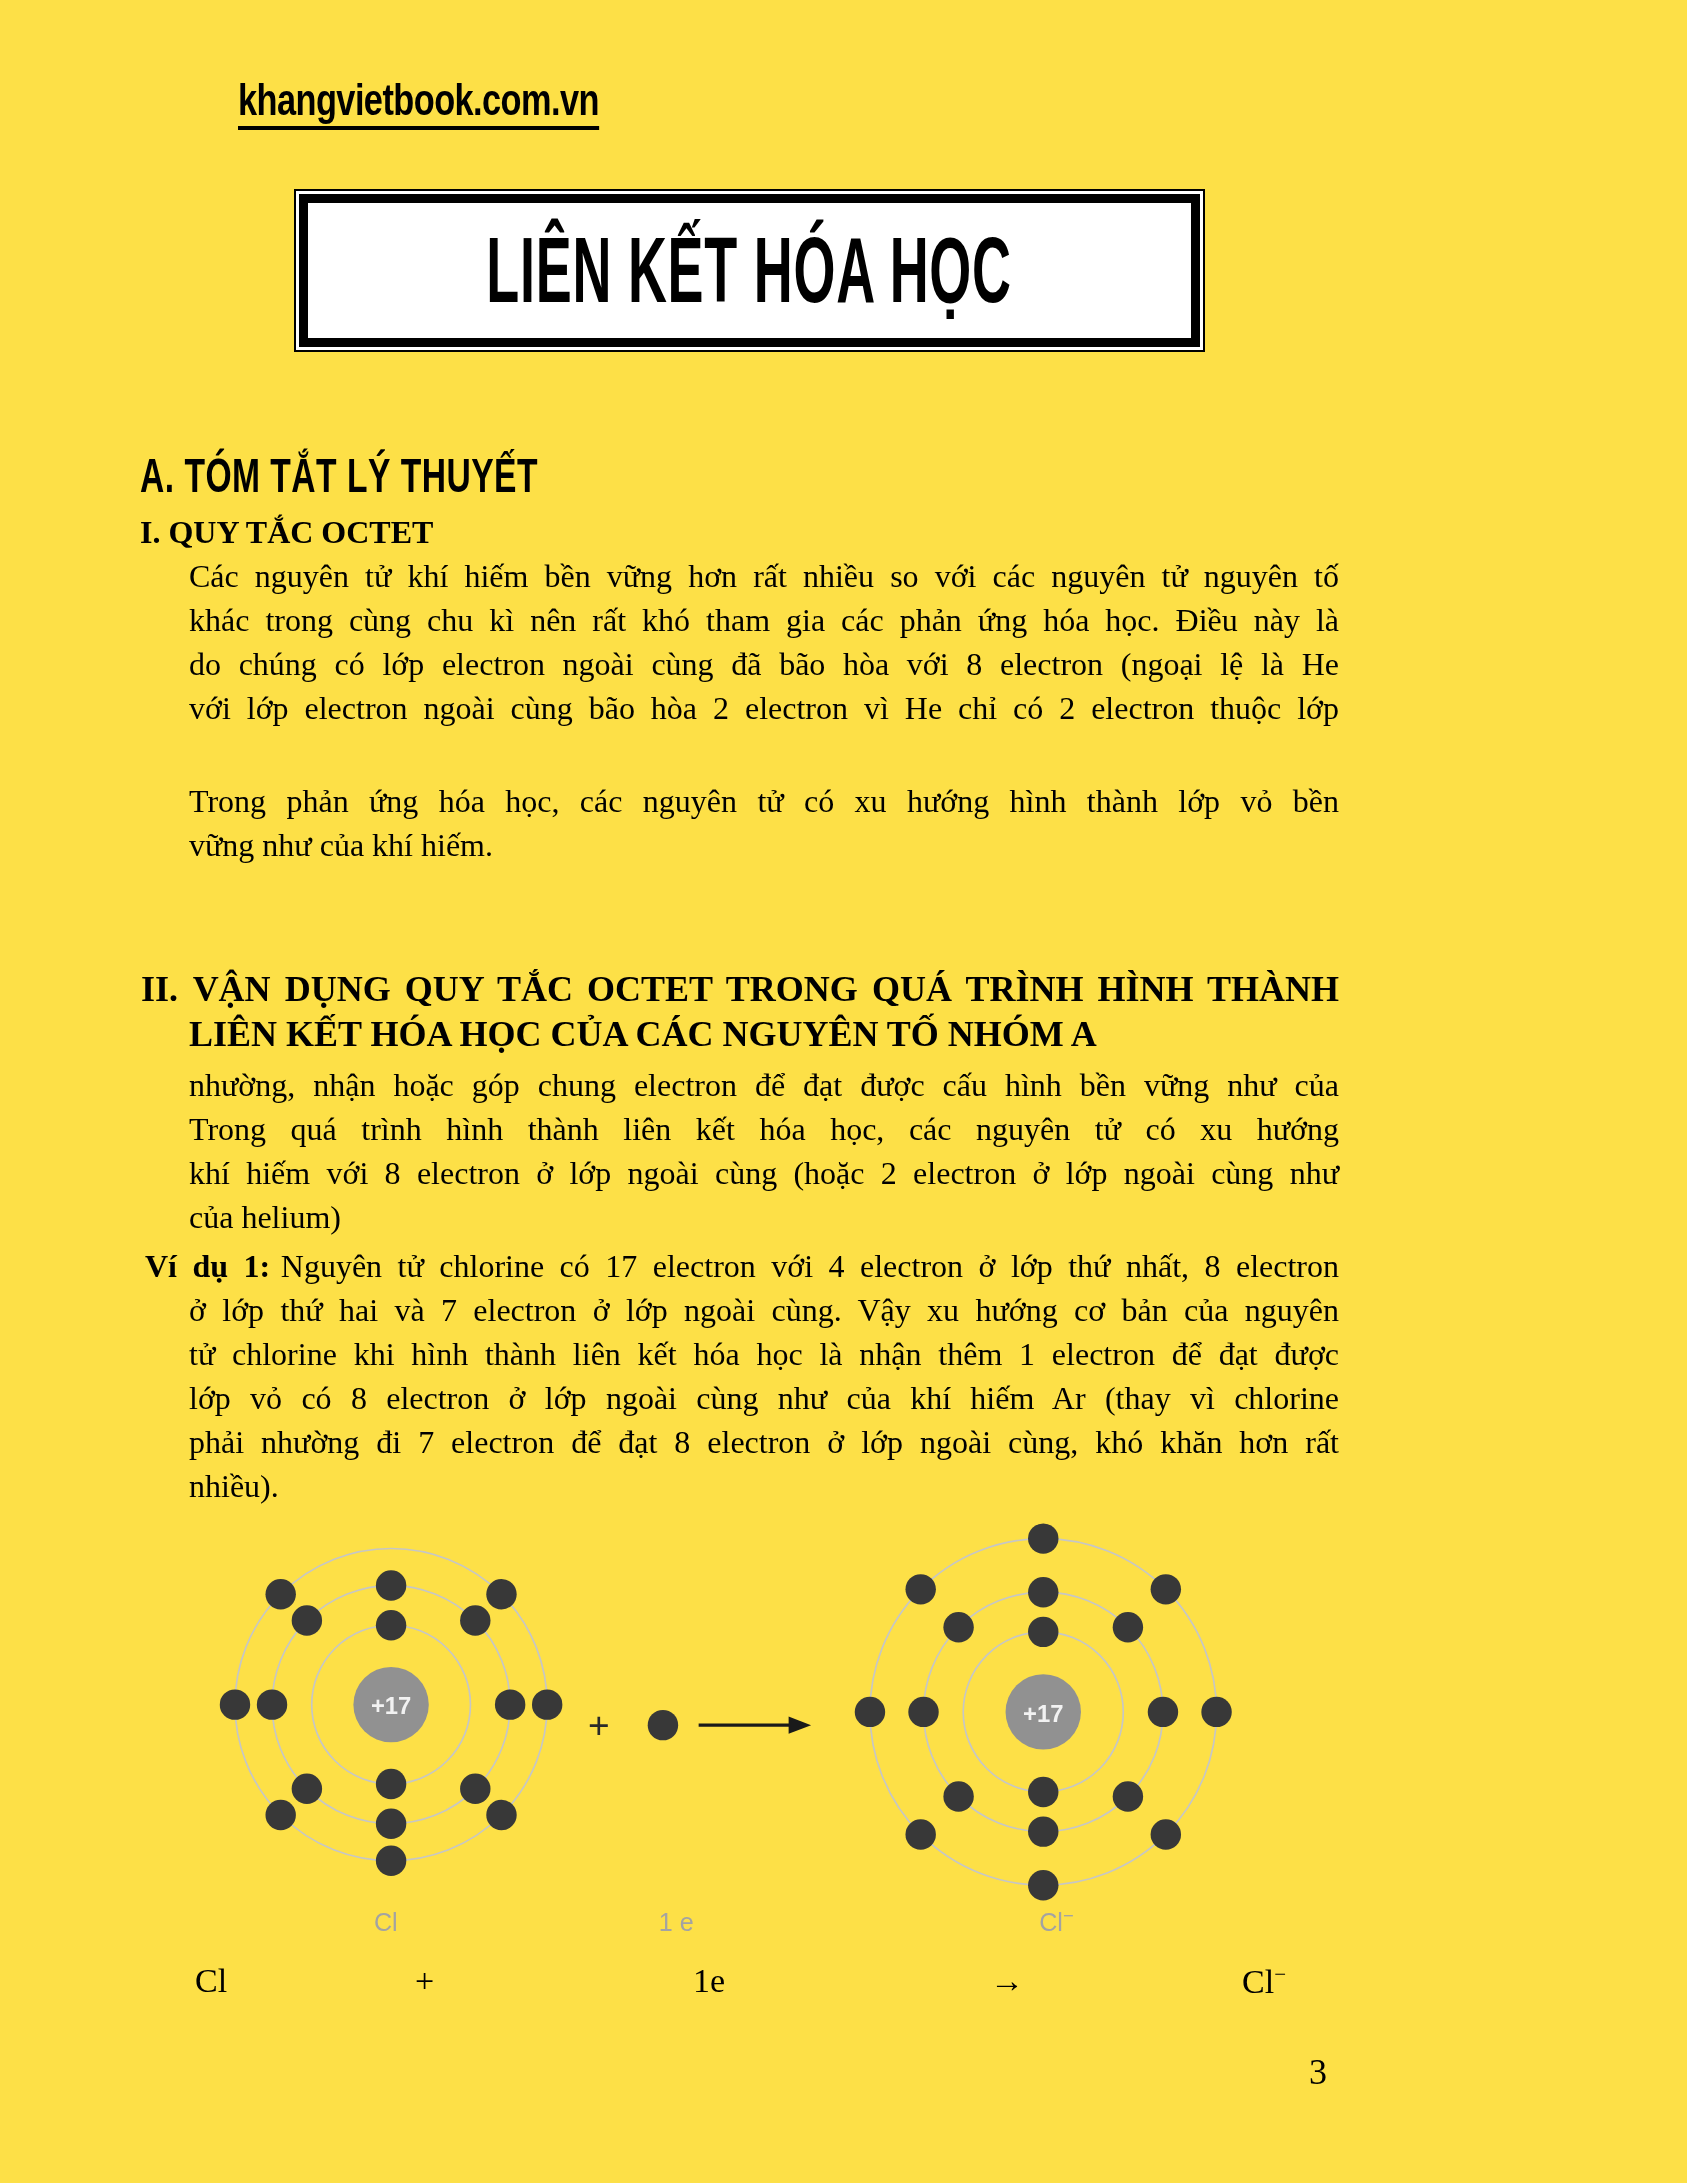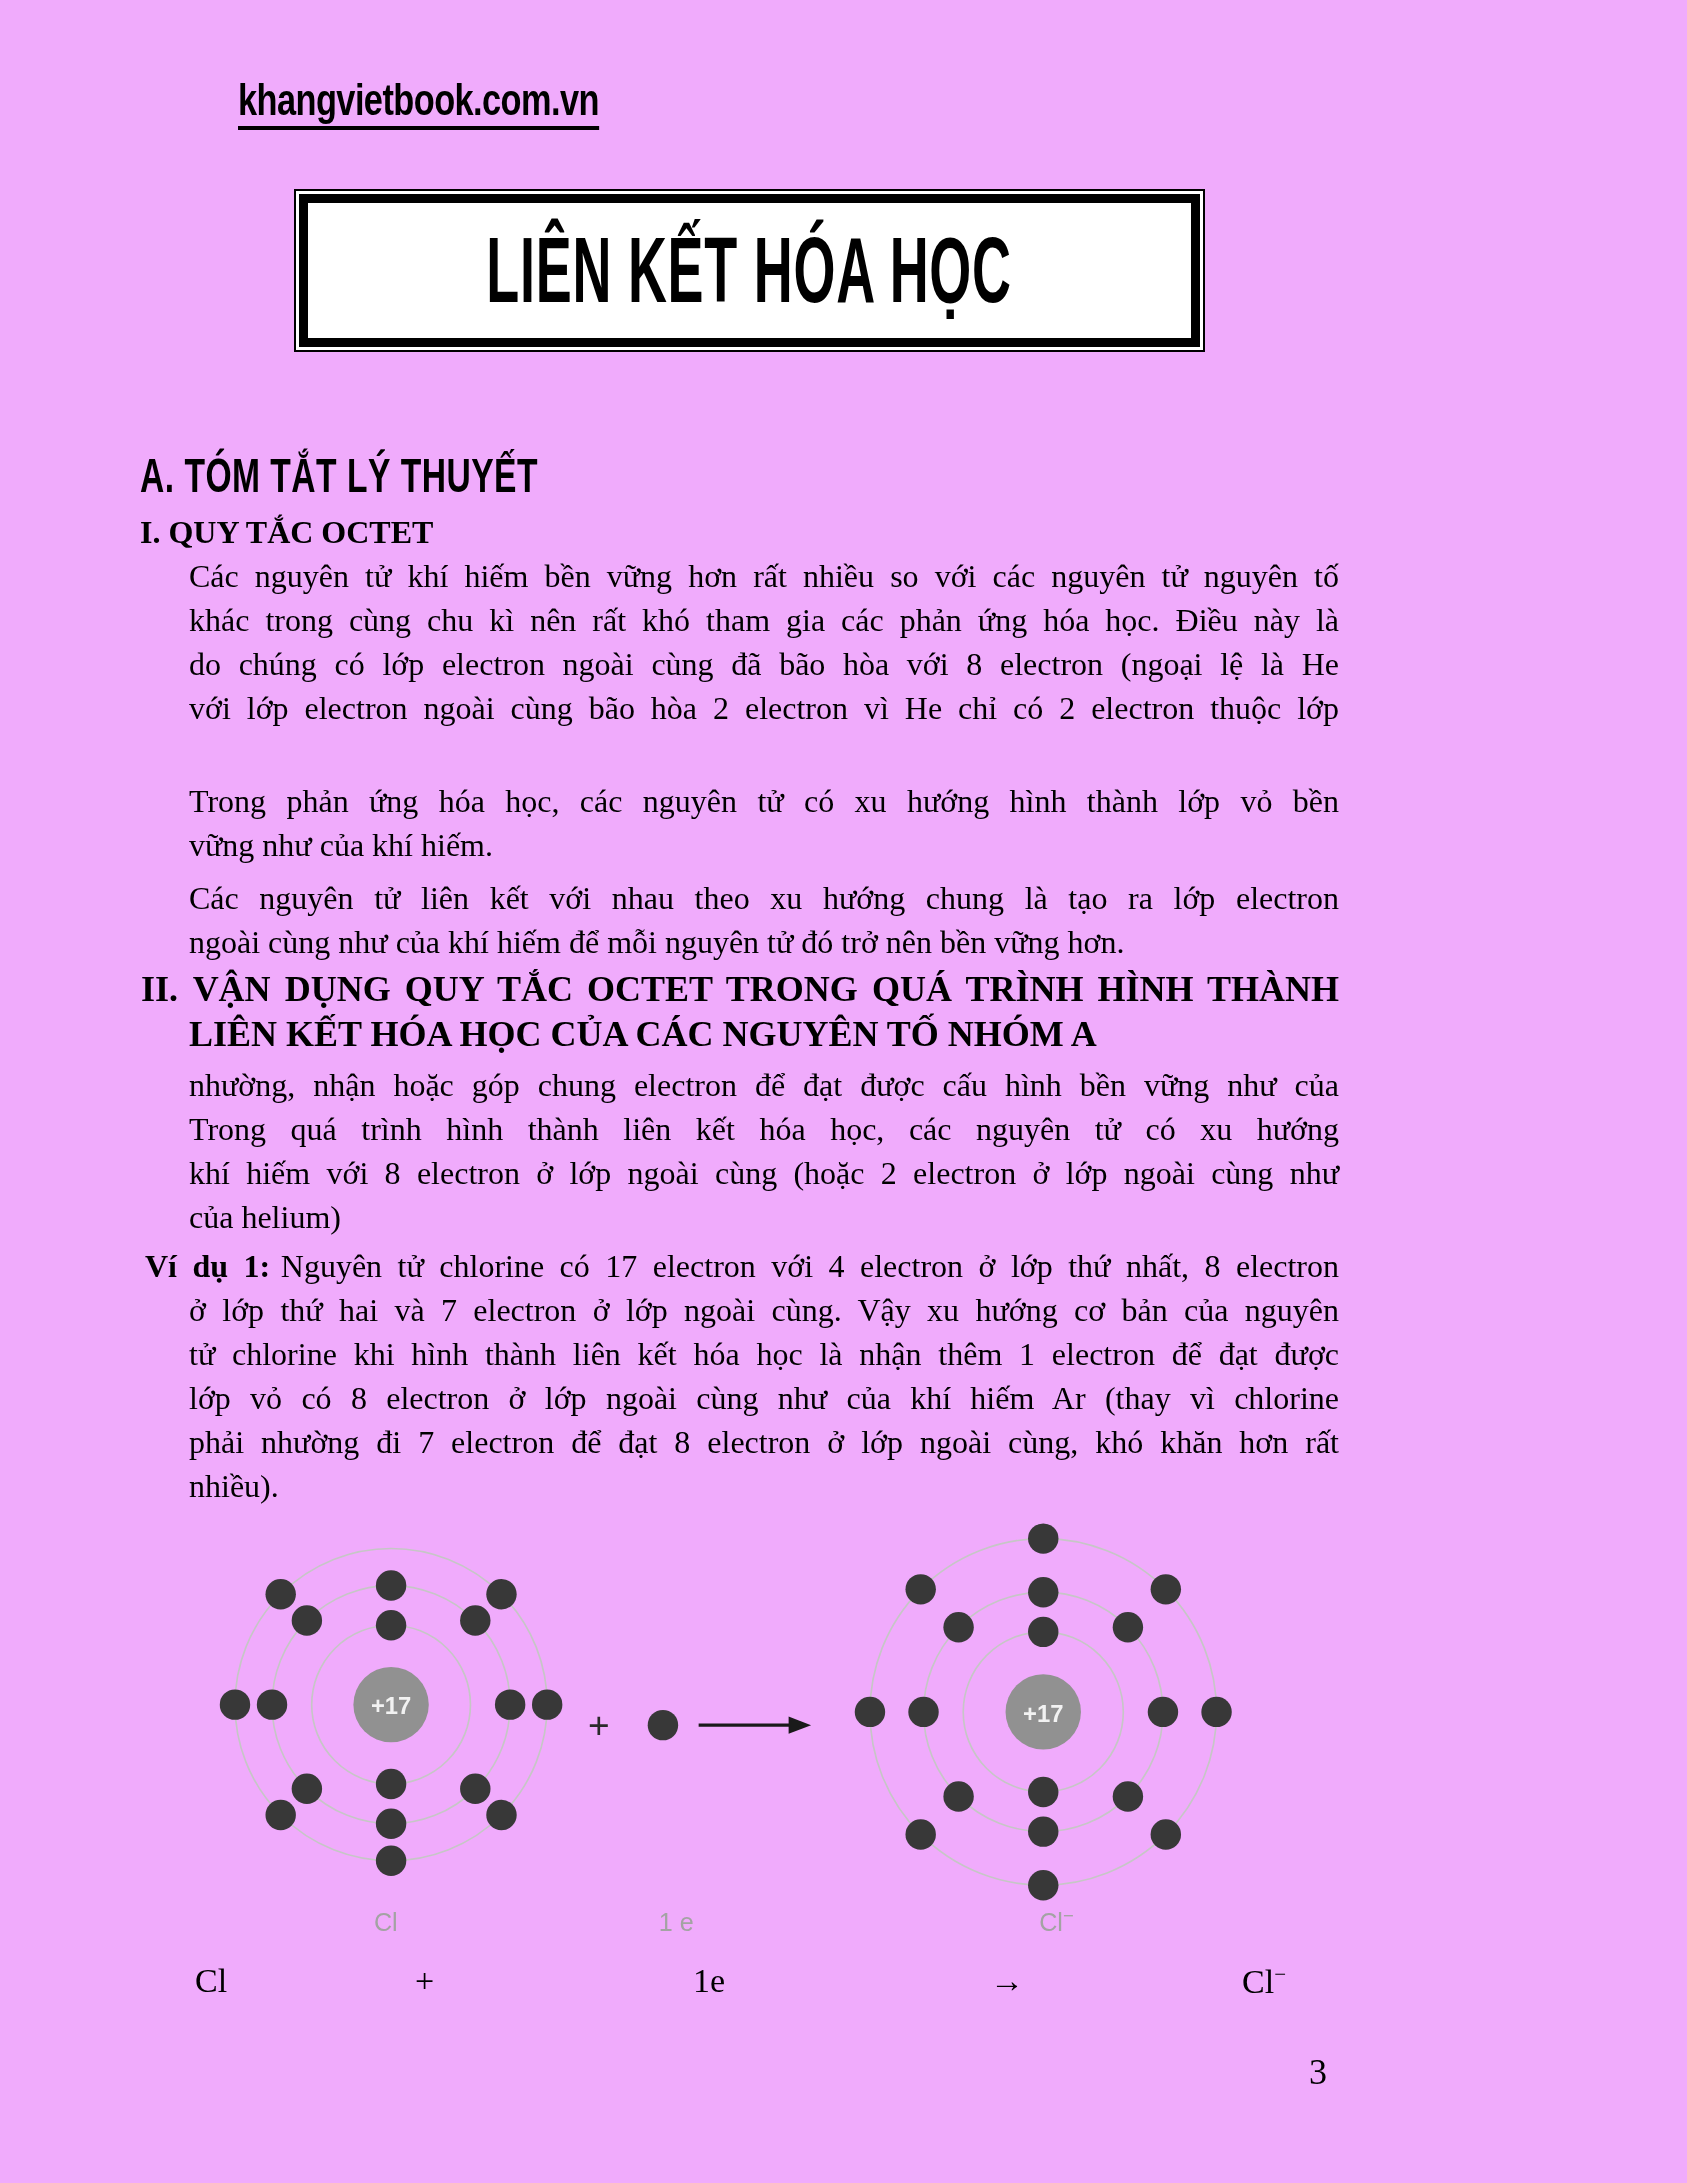--- a/index.html
+++ b/index.html
@@ -1,20 +1,20 @@
 <!DOCTYPE html>
 <html style="font-size:10.6px"><head>
 <meta charset="utf-8">
 <style>
   html,body{margin:0;padding:0;background:#ffffff;}
   .page{
     position:relative;
     width:1687px;
     height:2183px;
-    background:#f0abfc;
+    background:#fde047;
     font-family:"Liberation Serif", serif;
     color:#000;
     overflow:hidden;
   }
   
   .site-header{
     position:absolute; left:238px; top:77px;
   }
   .site-header span{
     display:inline-block;
@@ -125,24 +125,20 @@
 
   <div class="para" style="top:554px">
       <div class="jline just">Các nguyên tử khí hiếm bền vững hơn rất nhiều so với các nguyên tử nguyên tố</div>
       <div class="jline just">khác trong cùng chu kì nên rất khó tham gia các phản ứng hóa học. Điều này là</div>
       <div class="jline just">do chúng có lớp electron ngoài cùng đã bão hòa với 8 electron (ngoại lệ là He</div>
       <div class="jline just">với lớp electron ngoài cùng bão hòa 2 electron vì He chỉ có 2 electron thuộc lớp</div>
     </div>
   <div class="para" style="top:779px">
       <div class="jline just">Trong phản ứng hóa học, các nguyên tử có xu hướng hình thành lớp vỏ bền</div>
       <div class="jline">vững như của khí hiếm.</div>
-    </div>
-  <div class="para" style="top:876px">
-      <div class="jline just">Các nguyên tử liên kết với nhau theo xu hướng chung là tạo ra lớp electron</div>
-      <div class="jline">ngoài cùng như của khí hiếm để mỗi nguyên tử đó trở nên bền vững hơn.</div>
     </div>
 
   <div class="h2-block" style="top:967px">
     <div class="jline just indent-h2">
       <span class="h2-marker">II.</span><span>VẬN DỤNG QUY TẮC OCTET TRONG QUÁ TRÌNH HÌNH THÀNH</span>
     </div>
     <div class="jline">LIÊN KẾT HÓA HỌC CỦA CÁC NGUYÊN TỐ NHÓM A</div>
   </div>
 
   <div class="para" style="top:1063px">

